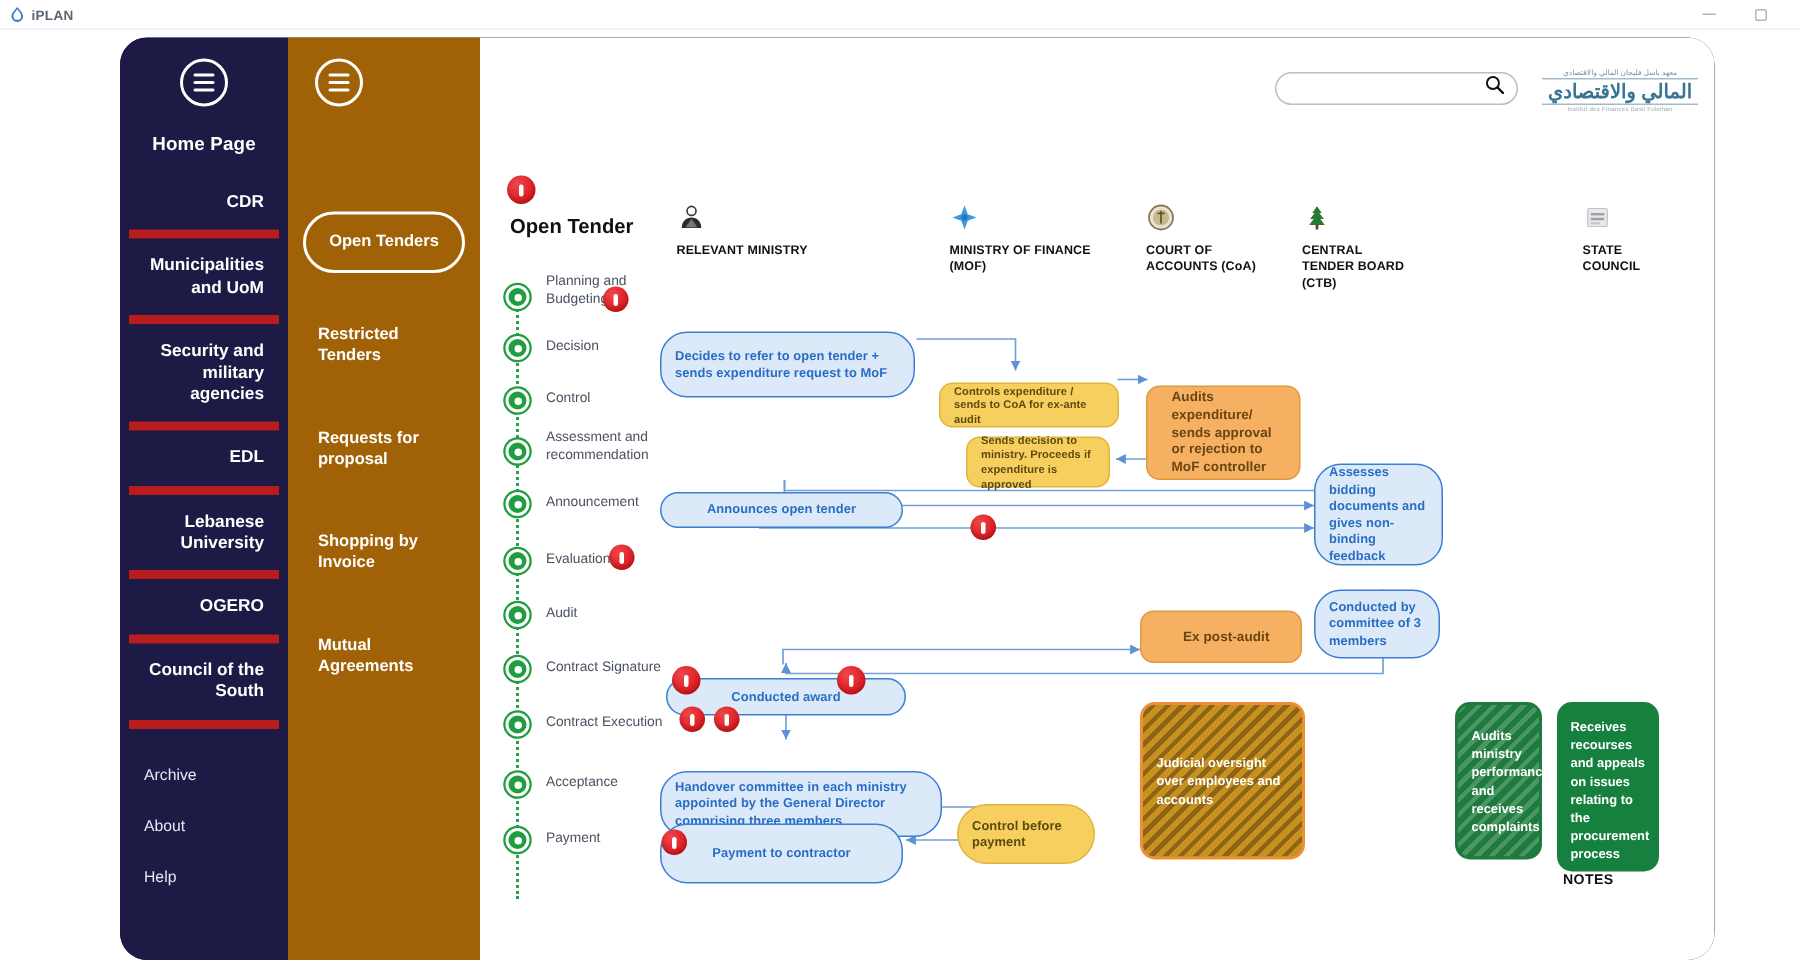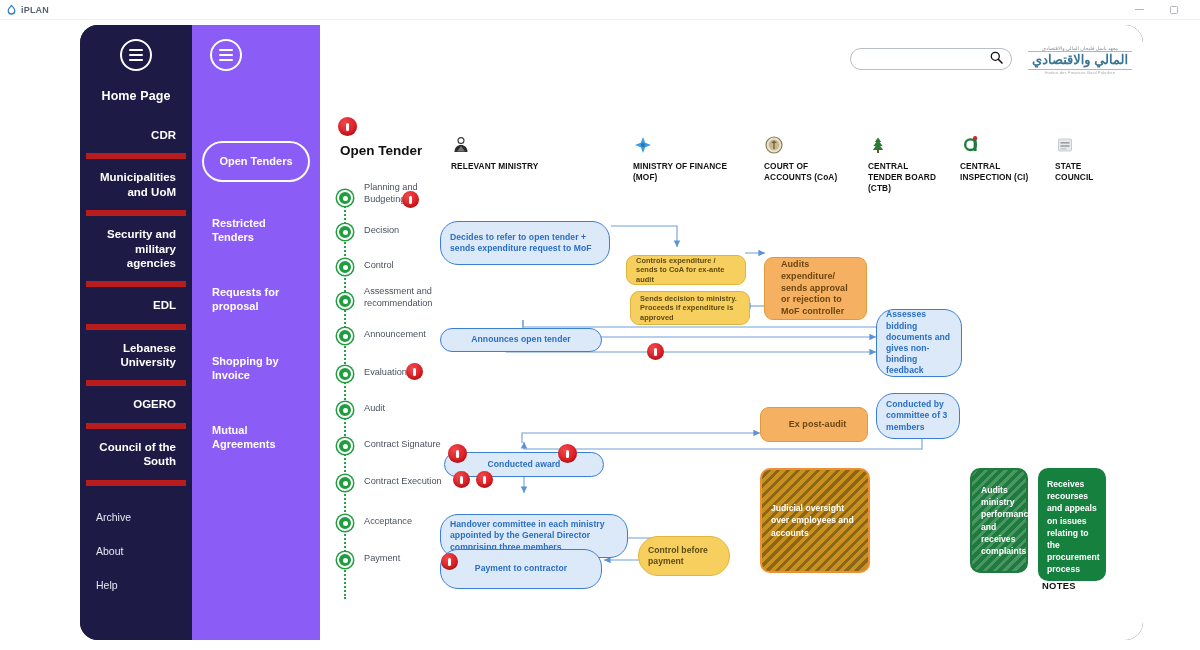--- a/index.html
+++ b/index.html
@@ -49,21 +49,21 @@
     padding: 11px 10px; border-bottom:6px solid #b91c1c; cursor:pointer;text-align:right;
   }
   .nav1-item.pill {
     border: 2px solid #ffffff; border-radius: 22px; text-align:center;
     padding: 12px 6px; margin-bottom: 6px; border-bottom:2px solid #fff;
   }
   .nav1-sub { padding: 14px 16px 0 16px; }
   .nav1-sub div { color:#e8e9f5; font-size: 10.5px; font-weight:400; padding: 11px 0; cursor:pointer;}
 
   
-  .sidebar2 { width: 128px; background:#8b5cf6; flex:0 0 128px; padding-top: 14px; }
+  .sidebar2 { width: 128px; background:#a16207; flex:0 0 128px; padding-top: 14px; }
   .burger2-wrap { display:flex; justify-content:flex-start; margin-left: 18px; margin-bottom: 70px; }
   .nav2 { padding: 0 10px; }
   .nav2-item {
     color:#ffffff; font-size: 11px; font-weight:700; line-height:1.32;
     padding: 20px 10px; cursor:pointer;
   }
   .nav2-item.pill {
     border: 2px solid #ffffff; border-radius: 22px; text-align:center;
     padding: 11px 4px; margin-bottom: 14px; font-size:11px;
   }
@@ -308,30 +308,20 @@
     <div class="col-head" style="left:548px; top:108px; width:76px;">
       <div class="col-ic">
         <svg width="20" height="20" viewBox="0 0 20 20">
             <path d="M10 2.5 L13.2 7 L11.6 7 L14.6 11 L12.2 11 L15.2 15 L4.8 15 L7.8 11 L5.4 11 L8.4 7 L6.8 7 Z" fill="#2a7a32"></path>
             <rect x="9.1" y="14.6" width="1.8" height="3.4" fill="#5b4127"></rect>
           </svg>
       </div>
       <div class="lbl">CENTRAL TENDER BOARD (CTB)</div>
     </div>
 
-    <div class="col-head" style="left:640px; top:108px; width:70px;">
-      <div class="col-ic">
-        <svg width="22" height="20" viewBox="0 0 22 20">
-            <path d="M10.5 3.2 A6.4 6.4 0 1 0 10.5 16.2 A6.4 6.4 0 0 0 10.5 3.2 Z M10.5 5.6 A4 4 0 1 1 10.5 13.8 A4 4 0 0 1 10.5 5.6 Z" fill="#1f7a3d"></path>
-            <rect x="13.6" y="4.4" width="3" height="11.6" fill="#1f7a3d"></rect>
-            <circle cx="15.1" cy="3.2" r="2.1" fill="#d4202a"></circle>
-          </svg>
-      </div>
-      <div class="lbl">CENTRAL INSPECTION (CI)</div>
-    </div>
 
     <div class="col-head" style="left:735px; top:108px; width:60px;">
       <div class="col-ic">
         <svg width="20" height="20" viewBox="0 0 20 20">
             <rect x="3.5" y="4" width="13" height="12" rx="1" fill="#e9e9ea" stroke="#bfc2c6" stroke-width=".8"></rect>
             <rect x="5.5" y="7" width="9" height="1.6" fill="#9aa0a6"></rect>
             <rect x="5.5" y="10.2" width="9" height="1.6" fill="#9aa0a6"></rect>
             <rect x="5.5" y="13.2" width="6" height="1.4" fill="#c2c6cb"></rect>
           </svg>
       </div>
@@ -413,21 +403,21 @@
     </div>
 
     <div class="node yellow" style="left:306px; top:230px; width:120px; height:30px;">
       <span class="inner">Controls expenditure / sends to CoA for ex-ante audit</span>
     </div>
 
     <div class="node orange" style="left:444px; top:232px; width:103px; height:63px;">
       <span class="inner">Audits expenditure/ sends approval or rejection to MoF controller</span>
     </div>
 
-    <div class="node yellow" style="left:310px; top:266px; width:120px; height:34px;">
+    <div class="node yellow" style="left:324px; top:266px; width:96px; height:34px;">
       <span class="inner">Sends decision to ministry. Proceeds if expenditure is approved</span>
     </div>
 
     <div class="node blue" style="left:556px; top:284px; width:86px; height:68px;">
       <span class="inner">Assesses bidding documents and gives non-binding feedback</span>
     </div>
 
     <div class="node blue center" style="left:120px; top:303px; width:162px; height:24px;">
       <span class="inner">Announces open tender</span>
     </div>

